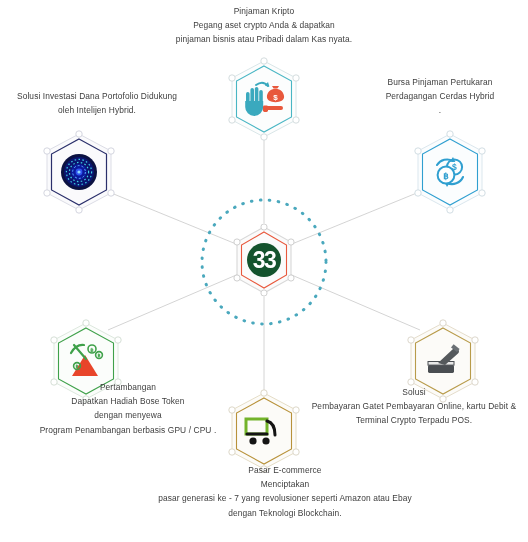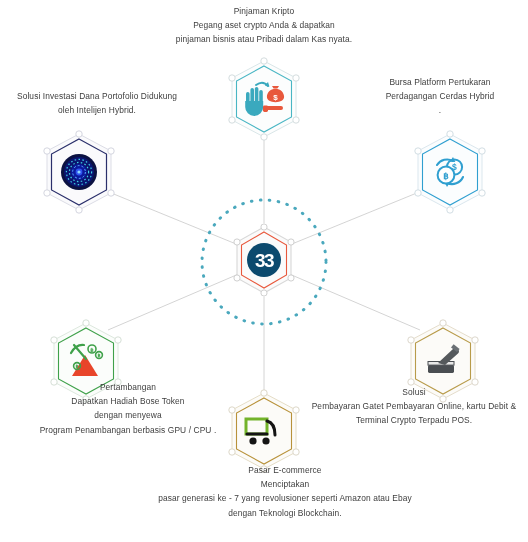--- a/index.html
+++ b/index.html
@@ -30,25 +30,25 @@
   .glyph{
     position:absolute;left:0;top:0;width:76px;height:84px;
     display:flex;align-items:center;justify-content:center;
   }
 
   
   #center-node{position:absolute;width:64px;height:72px;}
   #center-node .glyph{width:64px;height:72px;}
   .logomark{
     width:34px;height:34px;border-radius:50%;
-    background:#0c4a6e;
+    background:#14532d;
     display:flex;align-items:center;justify-content:center;
     color:#ffffff;
     font-family:"Liberation Sans",sans-serif;
-    font-weight:700;font-size:19px;line-height:1;
+    font-weight:700;font-size:23px;line-height:1;
     letter-spacing:-1.5px;
   }
   .dotcircle{position:absolute;pointer-events:none;}
 </style>
 </head>
 <body>
 
 <div id="stage">
 
   <svg id="links" viewBox="0 0 528 542">
@@ -283,21 +283,21 @@
     </div>
   </div>
 
   <div class="cap" style="left:144px;top:4px;width:240px;">Pinjaman Kripto
 Pegang aset crypto Anda &amp; dapatkan
 pinjaman bisnis atau Pribadi dalam Kas nyata.</div>
 
   <div class="cap" style="left:4px;top:89px;width:186px;">Solusi Investasi Dana Portofolio Didukung
 oleh Intelijen Hybrid.</div>
 
-  <div class="cap" style="left:352px;top:75px;width:176px;">Bursa Platform Pertukaran
+  <div class="cap" style="left:352px;top:75px;width:176px;">Bursa Pinjaman Pertukaran
 Perdagangan Cerdas Hybrid
 .</div>
 
   <div class="cap" style="left:8px;top:380px;width:240px;">Pertambangan
 Dapatkan Hadiah Bose Token
 dengan menyewa
 Program Penambangan berbasis GPU / CPU .</div>
 
   <div class="cap" style="left:300px;top:385px;width:228px;">Solusi
 Pembayaran Gatet Pembayaran Online, kartu Debit &amp;

